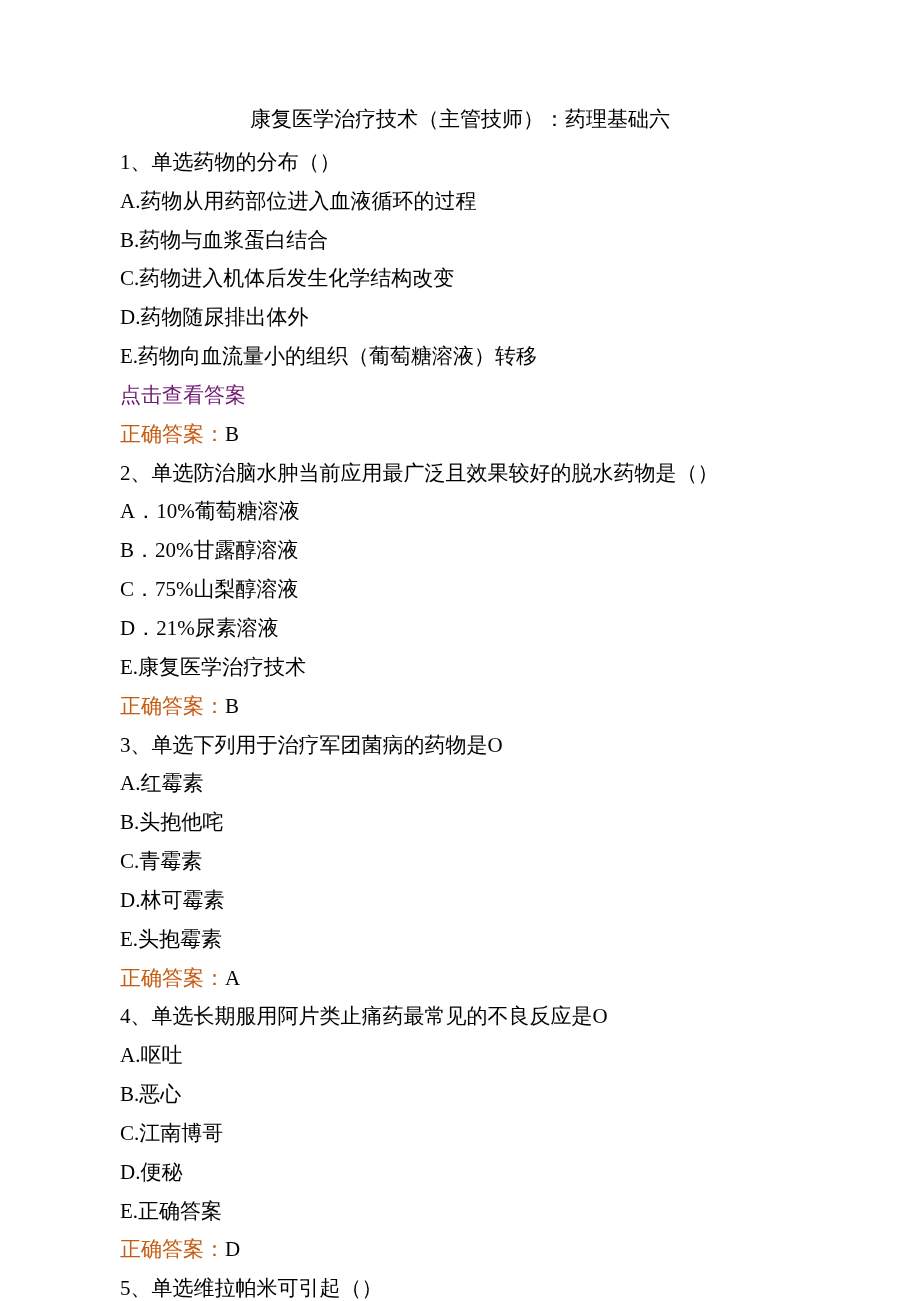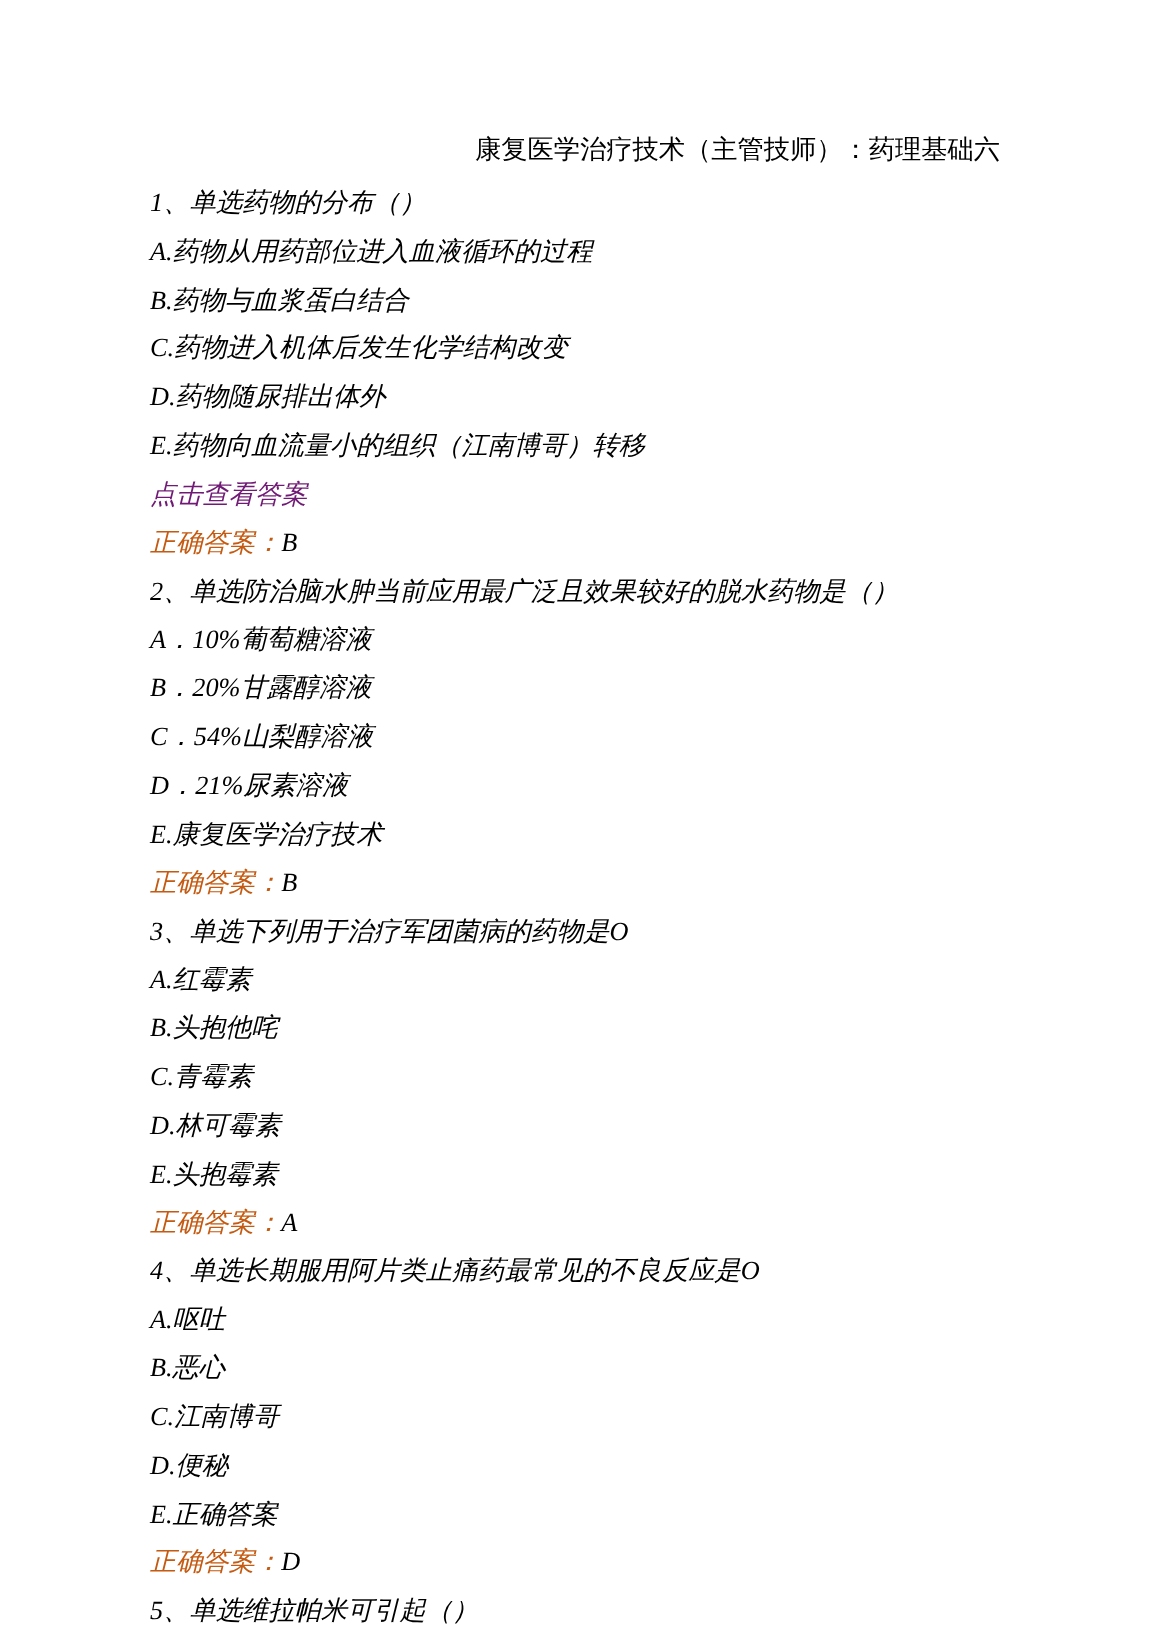--- a/index.html
+++ b/index.html
@@ -7,27 +7,26 @@
       font-size: 21px;
       line-height: 1.85;
       color: #000;
       background: #fff;
       margin: 0;
       padding: 100px 120px 60px 120px;
       width: 920px;
       box-sizing: border-box;
     }
     .title {
-      text-align: right;
+      text-align: center;
       font-family: "SimSun", "宋体", serif;
       margin-bottom: 4px;
     }
     .line {
       text-align: left;
-      font-style: italic;
     }
     .answer-link {
       color: #701a75;
     }
     .answer-label {
       color: #c55a11;
       text-align: center;
     }
     .answer-value {
       color: #000;
@@ -36,28 +35,28 @@
 </head>
 <body>
 
 <div class="title">康复医学治疗技术（主管技师）：药理基础六</div>
 
 <div class="line">1、单选药物的分布（）</div>
 <div class="line">A.药物从用药部位进入血液循环的过程</div>
 <div class="line">B.药物与血浆蛋白结合</div>
 <div class="line">C.药物进入机体后发生化学结构改变</div>
 <div class="line">D.药物随尿排出体外</div>
-<div class="line">E.药物向血流量小的组织（江南博哥）转移</div>
+<div class="line">E.药物向血流量小的组织（葡萄糖溶液）转移</div>
 <div class="line answer-link">点击查看答案</div>
 <div class="line"><span class="answer-label">正确答案：</span><span class="answer-value">B</span></div>
 
 <div class="line">2、单选防治脑水肿当前应用最广泛且效果较好的脱水药物是（）</div>
 <div class="line">A．10%葡萄糖溶液</div>
 <div class="line">B．20%甘露醇溶液</div>
-<div class="line">C．54%山梨醇溶液</div>
+<div class="line">C．75%山梨醇溶液</div>
 <div class="line">D．21%尿素溶液</div>
 <div class="line">E.康复医学治疗技术</div>
 <div class="line"><span class="answer-label">正确答案：</span><span class="answer-value">B</span></div>
 
 <div class="line">3、单选下列用于治疗军团菌病的药物是O</div>
 <div class="line">A.红霉素</div>
 <div class="line">B.头抱他咤</div>
 <div class="line">C.青霉素</div>
 <div class="line">D.林可霉素</div>
 <div class="line">E.头抱霉素</div>

